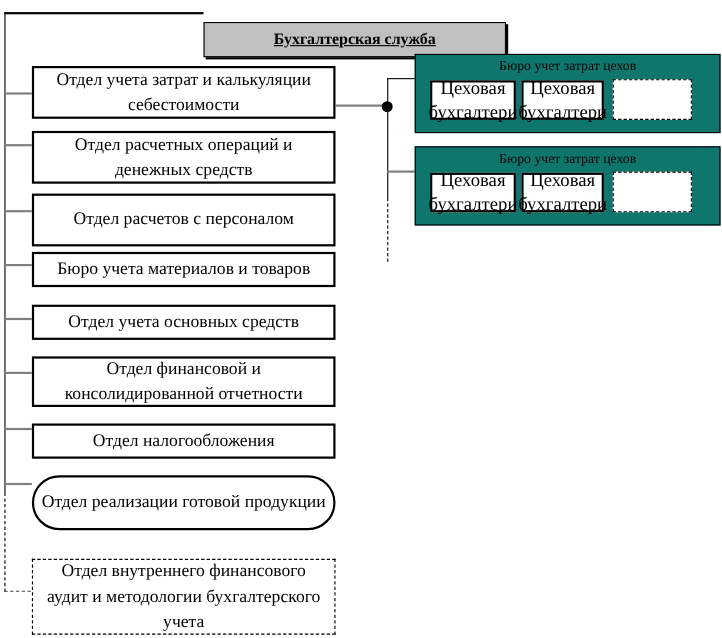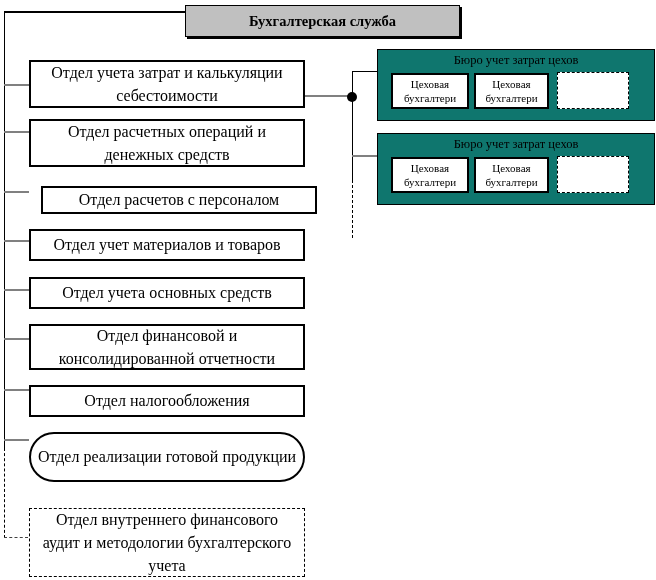--- a/index.html
+++ b/index.html
@@ -19,37 +19,38 @@
     position: absolute;
     box-sizing: border-box;
     display: flex;
     align-items: center;
     justify-content: center;
     text-align: center;
     color: #000;
     background: #fff;
   }
   .root-box {
-    left: 185px; top: 5px; width: 275px; height: 32px;
+    left: 185px; top: 20px; width: 275px; height: 32px;
     border: 1px solid #000;
     box-shadow: 2px 2px 0 #000;
     background: #c0c0c0;
     font-weight: bold;
     font-size: 14.5px;
+    text-decoration: underline;
   }
   .dept {
     left: 29px; width: 276px;
     border: 2px solid #000;
     font-size: 16px;
     line-height: 1.45;
     padding: 1px 6px;
   }
   .dept-1 { top: 60px;  height: 48px; }
   .dept-2 { top: 119px; height: 48px; }
-  .dept-3 { top: 186px; height: 28px; margin-left: 12px; }
+  .dept-3 { top: 176px; height: 48px; }
   .dept-4 { top: 229px; height: 32px; }
   .dept-5 { top: 277px; height: 32px; }
   .dept-6 { top: 324px; height: 46px; }
   .dept-7 { top: 385px; height: 32px; }
   .dept-8 { top: 432px; height: 50px; border-radius: 28px; }
   .dept-9 { top: 508px; height: 69px; border: 1px dashed #000; }
   .bureau {
     position: absolute;
     box-sizing: border-box;
     left: 377px; width: 278px; height: 72px;
@@ -60,21 +61,21 @@
   .bureau-2 { top: 133px; }
   .bureau-title {
     position: absolute;
     top: 3px; left: 0; right: 0;
     text-align: center;
     font-size: 12.5px;
     color: #000;
   }
   .unit {
     border: 2px solid #000;
-    font-size: 11px;
+    font-size: 17px;
     line-height: 1.3;
     padding: 11px 2px;
   }
   .unit-1 { left: 13px; top: 23px; width: 78px; height: 36px; }
   .unit-2 { left: 96px; top: 23px; width: 75px; height: 36px; }
   .unit-ph { left: 179px; top: 22px; width: 72px; height: 37px; border: 1px dashed #000; background: #fff; }
   .line {
     position: absolute;
     box-sizing: border-box;
   }
@@ -124,21 +125,21 @@
   <div class="box dept dept-1">
     <span>Отдел учета затрат и калькуляции себестоимости</span>
   </div>
   <div class="box dept dept-2">
     <span>Отдел расчетных операций и денежных средств</span>
   </div>
   <div class="box dept dept-3">
     <span>Отдел расчетов с персоналом</span>
   </div>
   <div class="box dept dept-4">
-    <span>Отдел учет материалов и товаров</span>
+    <span>Бюро учета материалов и товаров</span>
   </div>
   <div class="box dept dept-6">
     <span>Отдел финансовой и консолидированной отчетности</span>
   </div>
   <div class="box dept dept-5">
     <span>Отдел учета основных средств</span>
   </div>
   <div class="box dept dept-7">
     <span>Отдел налогообложения</span>
   </div>

